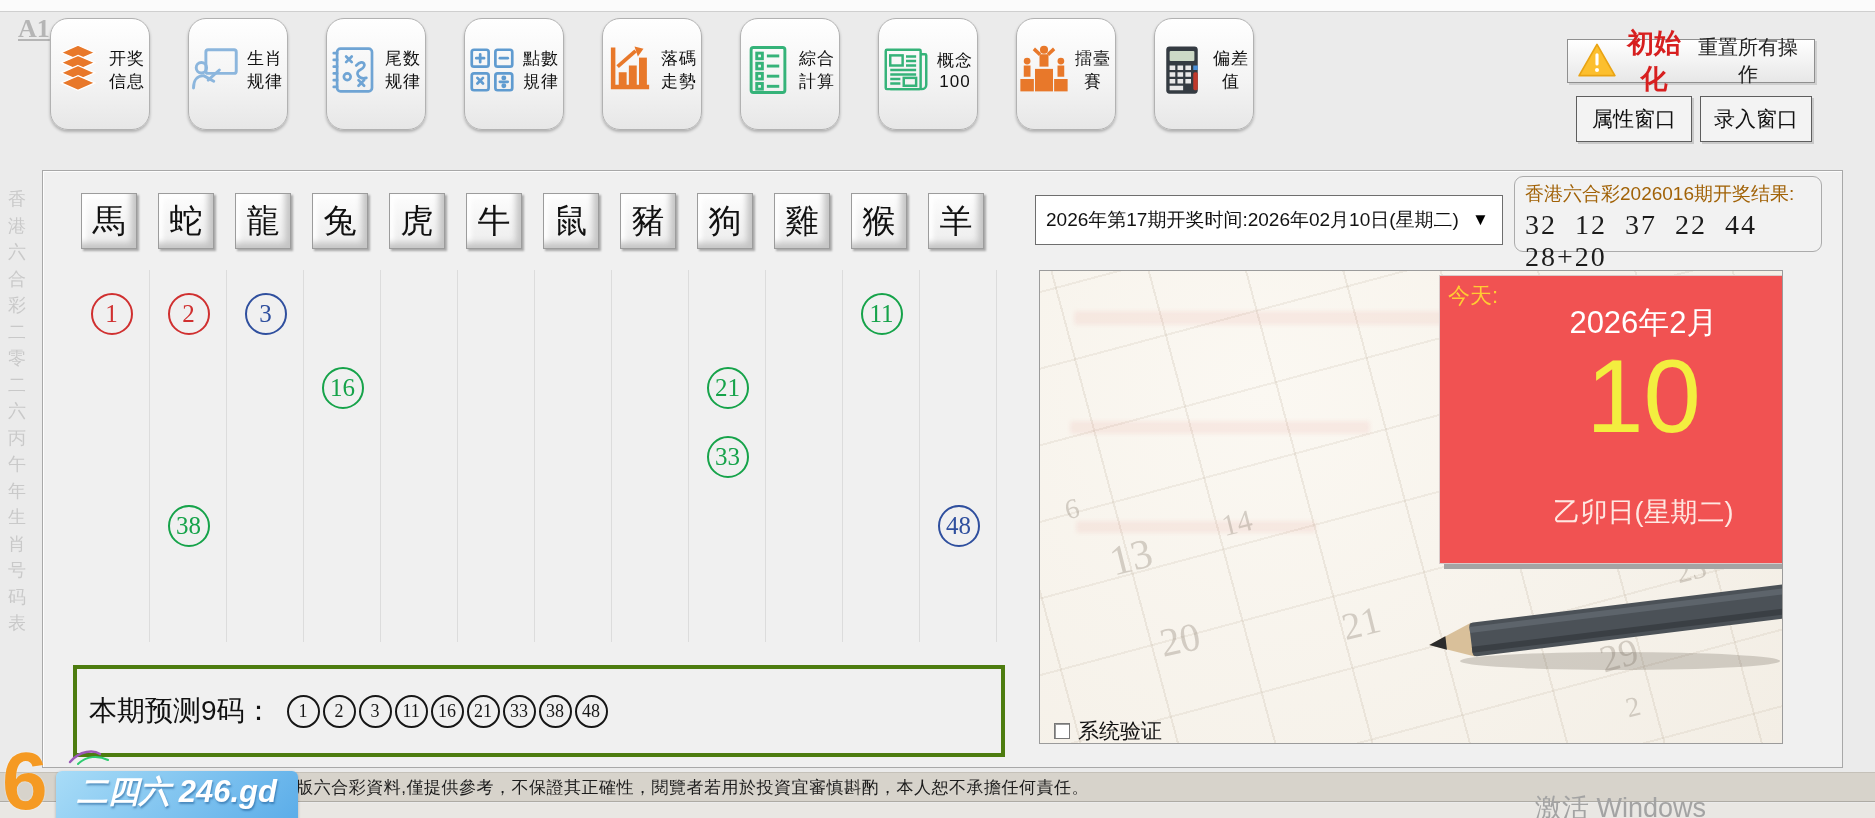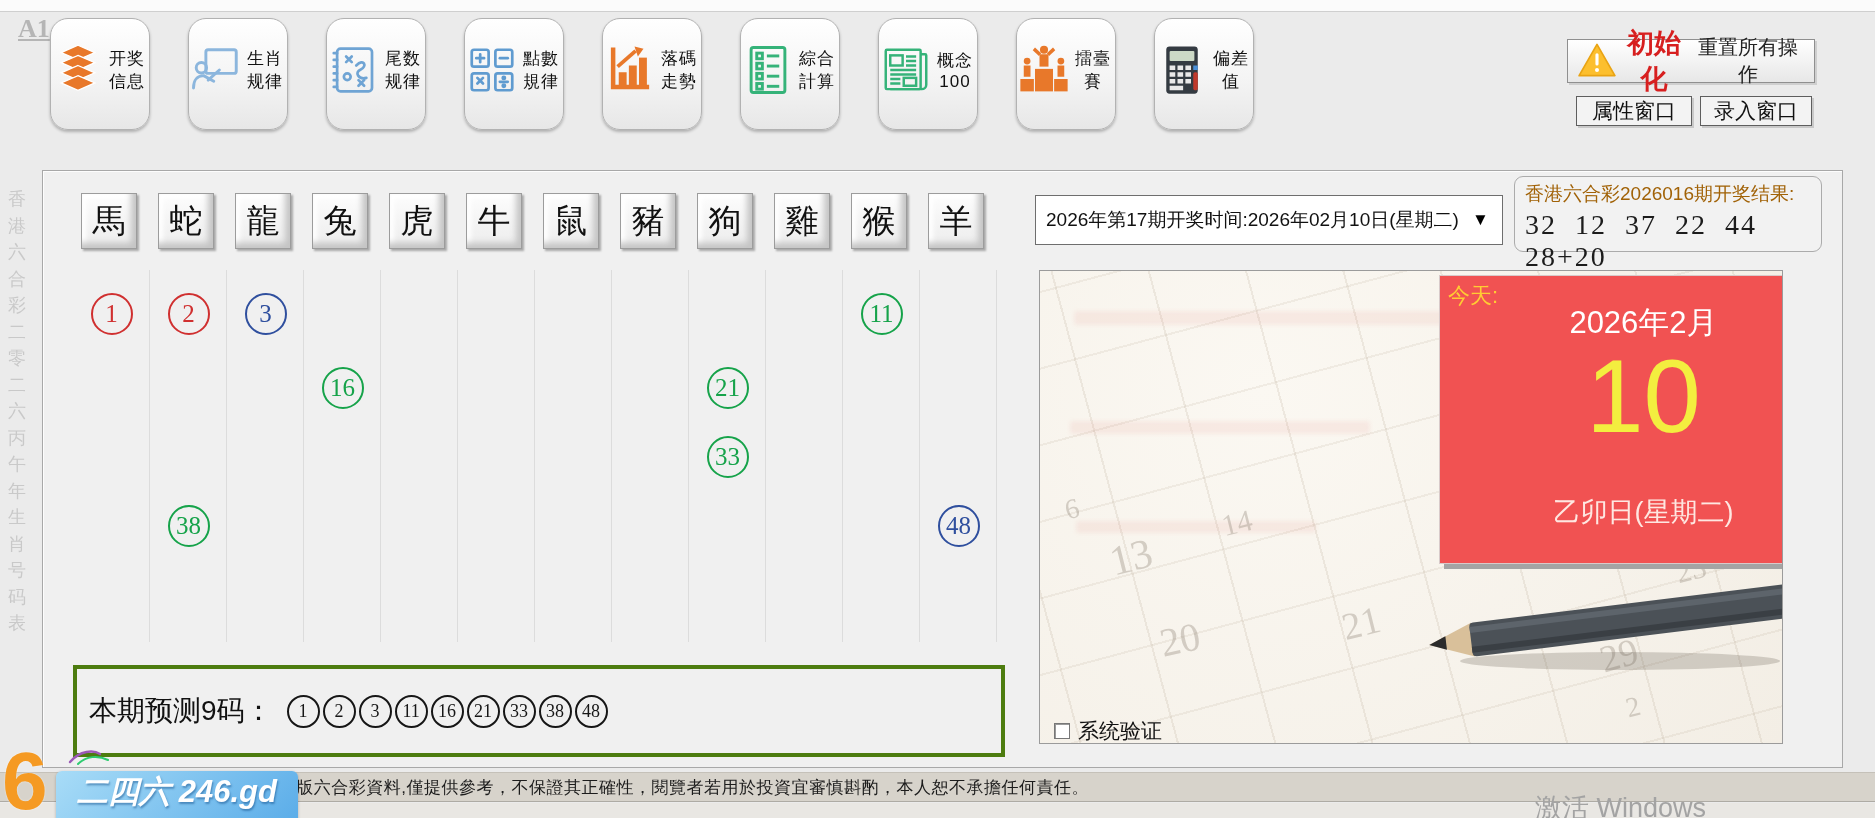--- a/index.html
+++ b/index.html
@@ -13,21 +13,21 @@
   
   .toolbar { position:absolute; left:50px; top:18px; display:flex; gap:38px; }
   .tool-btn { width:100px; height:112px; border-radius:18px; border:1px solid #b2b2b2; background:linear-gradient(180deg,#ffffff 0%,#f4f4f4 55%,#e7e7e7 100%); box-shadow:0 2px 3px rgba(0,0,0,.25), inset 0 1px 0 #fff; display:flex; flex-direction:row; align-items:center; justify-content:flex-end; padding-bottom:8px; cursor:pointer; }
   .tool-icon { height:70px; display:flex; align-items:center; justify-content:center; }
   .tool-label { font-size:17px; color:#111; letter-spacing:1px; }
 
   .init-btn { position:absolute; left:1567px; top:16px; width:248px; height:44px; border:1px solid #8f8f8f; background:linear-gradient(180deg,#fff,#e7e7e7); box-shadow:2px 2px 0 #cfcfcf; display:flex; align-items:center; padding:0 10px; cursor:pointer;margin-top:23px; }
   .init-label { font-size:27px; font-weight:bold; color:#d71f1f; }
   .init-sub { font-size:20px; color:#222; }
 
-  .win-btn { position:absolute; top:96px; height:30px; border:1px solid #5e5e5e; background:#f3f3f3; box-shadow:2px 2px 0 #c9c9c9; font-size:21px; color:#111; cursor:pointer; font-family:"Liberation Sans",sans-serif; }
+  .win-btn { position:absolute; top:96px; height:46px; border:1px solid #5e5e5e; background:#f3f3f3; box-shadow:2px 2px 0 #c9c9c9; font-size:21px; color:#111; cursor:pointer; font-family:"Liberation Sans",sans-serif; }
   .win-btn.props { left:1576px; width:116px; }
   .win-btn.entry { left:1700px; width:112px; }
 
   .vertical-title { position:absolute; left:5px; top:186px; width:24px; text-align:center; }
   .vertical-title div { font-size:18px; line-height:26.5px; color:#c9c9c9; }
 
   
   .main-panel { position:absolute; left:42px; top:170px; width:1801px; height:598px; background:#f0f0f0; border:1px solid #a8a8a8; box-shadow:inset 1px 1px 0 #fdfdfd; }
 
   .zodiac-row { position:absolute; left:0; top:22px; height:58px; width:100%; }

